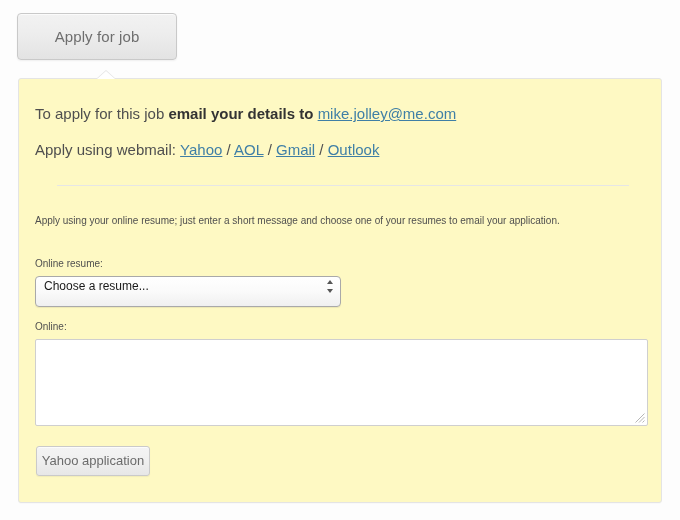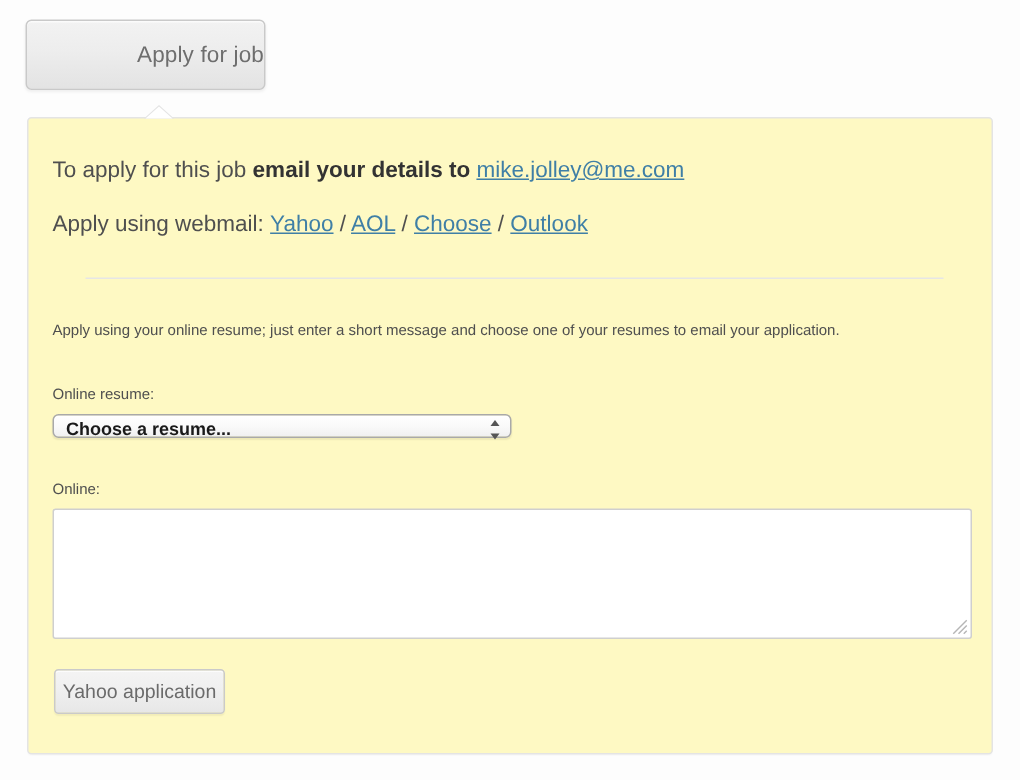--- a/index.html
+++ b/index.html
@@ -23,21 +23,21 @@
     top: 13px;
     width: 160px;
     height: 47px;
     border: 1px solid #c9c9c9;
     border-radius: 4px;
     background: linear-gradient(to bottom, #f2f2f2 0%, #ededed 45%, #e3e3e3 100%);
     box-shadow: 0 1px 2px rgba(0,0,0,0.06), inset 0 1px 0 #fbfbfb;
     color: #6e6e6e;
     font-size: 15px;
     line-height: 45px;
-    text-align: right;
+    text-align: center;
     cursor: pointer;
     padding: 0;
     box-sizing: border-box;
     letter-spacing: 0.1px;
   }
 
   
   .panel {
     position: absolute;
     left: 18px;
@@ -117,28 +117,28 @@
   }
 
   
   .select-wrap {
     position: relative;
     width: 306px;
     height: 21px;
   }
   .select-box {
     width: 306px;
-    height: 16px;
+    height: 31px;
     box-sizing: border-box;
     border: 1px solid #a9a9a9;
     border-radius: 4px;
     background: linear-gradient(to bottom, #ffffff 0%, #fafafa 50%, #f0f0f0 100%);
     box-shadow: 0 1px 1px rgba(0,0,0,0.07), inset 0 1px 0 #fff;
     font-size: 12px;
-    font-weight: bold;
+    font-weight: normal;
     color: #1a1a1a;
     line-height: 19px;
     padding: 0 22px 0 8px;
     white-space: nowrap;
     overflow: hidden;
     cursor: default;
   }
   .stepper {
     position: absolute;
     right: 7px;
@@ -214,21 +214,21 @@
 
 <div class="panel">
 
   <div class="caret-outer"></div>
   <div class="caret-inner"></div>
 
   <div class="panel-body">
 
     <p class="line line-1"><span>To apply for this job </span><span class="bold">email your details to</span><span> </span><a class="lnk" href="#">mike.jolley@me.com</a></p>
 
-    <p class="line line-2"><span>Apply using webmail:</span>&nbsp;<a class="lnk" href="#">Yahoo</a><span class="sep"> / </span><a class="lnk" href="#">AOL</a><span class="sep"> / </span><a class="lnk" href="#">Choose</a><span class="sep"> / </span><a class="lnk" href="#">Outlook</a></p>
+    <p class="line line-2"><span>Apply using webmail:</span>&nbsp;<a class="lnk" href="#">Yahoo</a><span class="sep"> / </span><a class="lnk" href="#">AOL</a><span class="sep"> / </span><a class="lnk" href="#">Gmail</a><span class="sep"> / </span><a class="lnk" href="#">Outlook</a></p>
 
     <hr class="divider">
 
     <p class="intro">Apply using your online resume; just enter a short message and choose one of your resumes to email your application.</p>
 
     <label class="fld">Online resume:</label>
 
     <div class="select-wrap">
       <div class="select-box">Choose a resume...</div>
       <div class="stepper">

